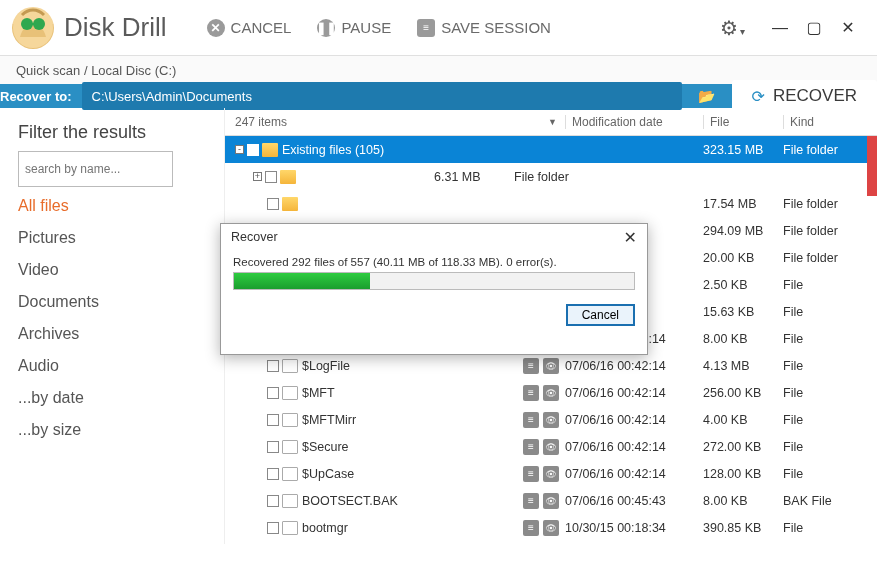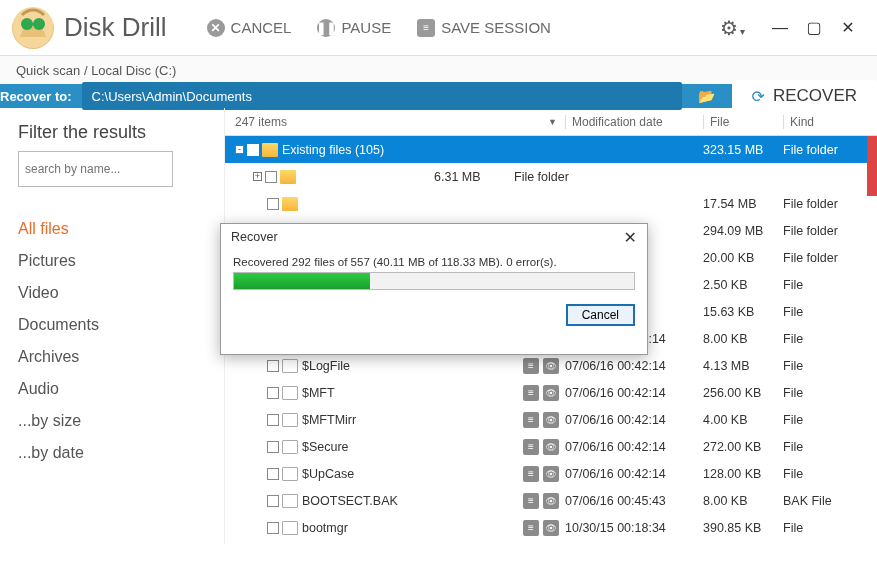--- a/index.html
+++ b/index.html
@@ -28,21 +28,21 @@
 .folder-ic { color:#fff; font-size:14px; margin:0 6px; cursor:pointer;}
 .recover-btn { background:#fff; color:#3a3a3a; height:32px; padding:0 20px; border:none; border-radius:3px; font-size:17px; font-weight:500; display:flex; align-items:center; gap:8px; cursor:pointer;}
 .recover-btn .ric { color:#2a8fc4; font-size:16px;}
 
 
 .main { display:flex; height: calc(100% - 126px); }
 
 
 .sidebar { width: 225px; padding: 14px 18px; border-right:1px solid #eee;}
 .filter-title { font-size:18px; color:#444; margin-bottom:8px;}
-.search-box { width:155px; height:20px; border:1px solid #bbb; padding:17px 6px; font-size:12px; color:#666; margin-bottom:26px;}
+.search-box { width:155px; height:20px; border:1px solid #bbb; padding:17px 6px; font-size:12px; color:#666; margin-bottom:3px;}
 .filter-item { font-size:16px; color:#555; padding:7px 0; cursor:pointer;}
 .filter-item.active { color:#e86c2a;}
 
 
 .content { flex:1; display:flex; flex-direction:column; position:relative;}
 .col-header { height:28px; display:flex; align-items:center; font-size:12px; color:#666; border-bottom:1px solid #ddd; padding-left:10px;}
 .col-name { flex:1; display:flex; align-items:center;}
 .col-name .sort{margin-left:auto; margin-right:8px; font-size:9px;}
 .col-mod { width:138px; border-left:1px solid #ddd; padding-left:6px;}
 .col-size { width:80px; border-left:1px solid #ddd; padding-left:6px;}
@@ -130,22 +130,22 @@
   <div class="sidebar">
     <div class="filter-title">Filter the results</div>
     <input class="search-box" placeholder="search by name..." style="">
     <div id="filter-list">
         <div class="filter-item active">All files</div>
         <div class="filter-item">Pictures</div>
         <div class="filter-item">Video</div>
         <div class="filter-item">Documents</div>
         <div class="filter-item">Archives</div>
         <div class="filter-item">Audio</div>
+        <div class="filter-item">...by date</div>
         <div class="filter-item">...by size</div>
-        <div class="filter-item">...by date</div>
       </div>
   </div>
 
   <div class="content">
     <div class="col-header">
       <div class="col-name">
         <span>247 items</span>
         <span class="sort">▼</span>
       </div>
       <div class="col-mod">Modification date</div>

